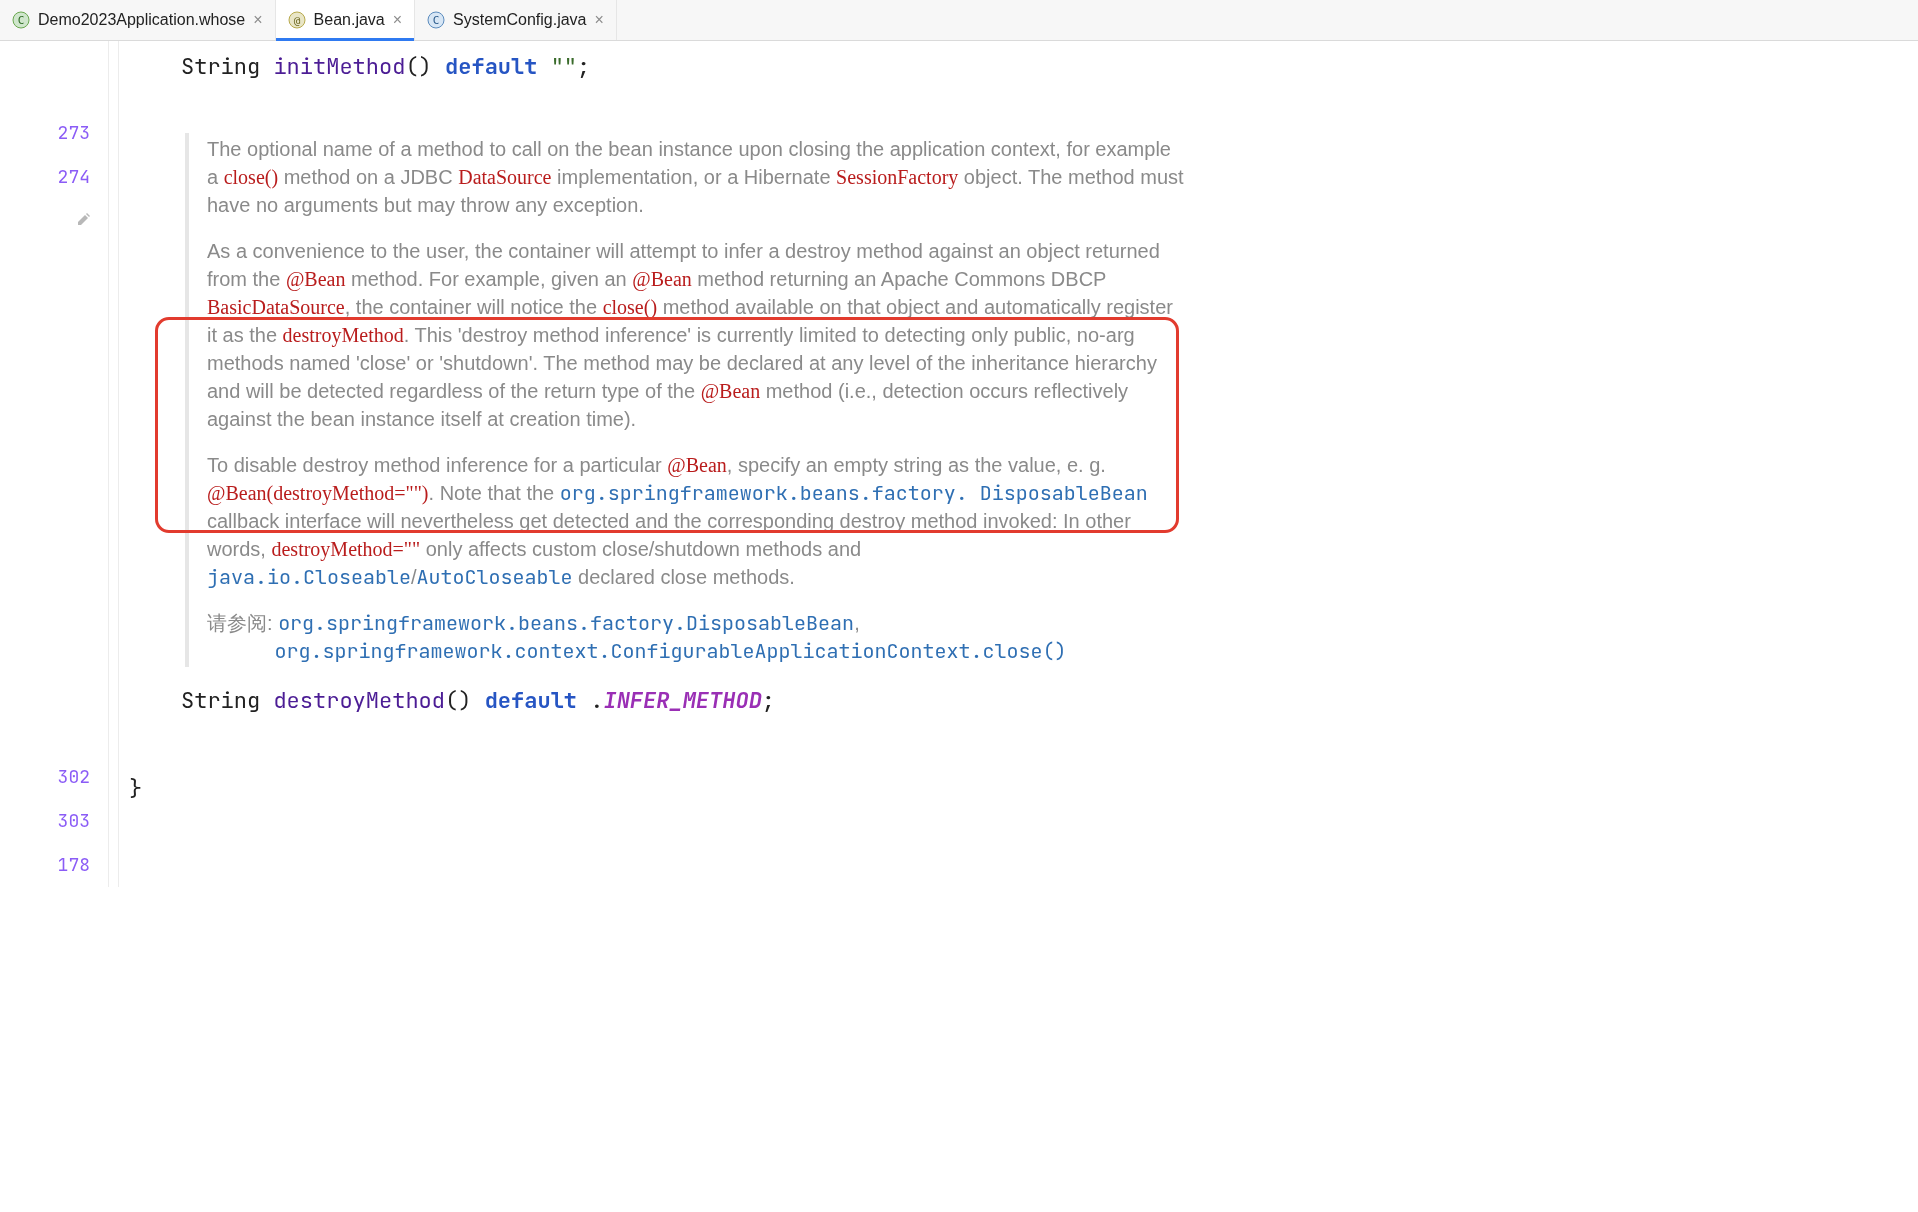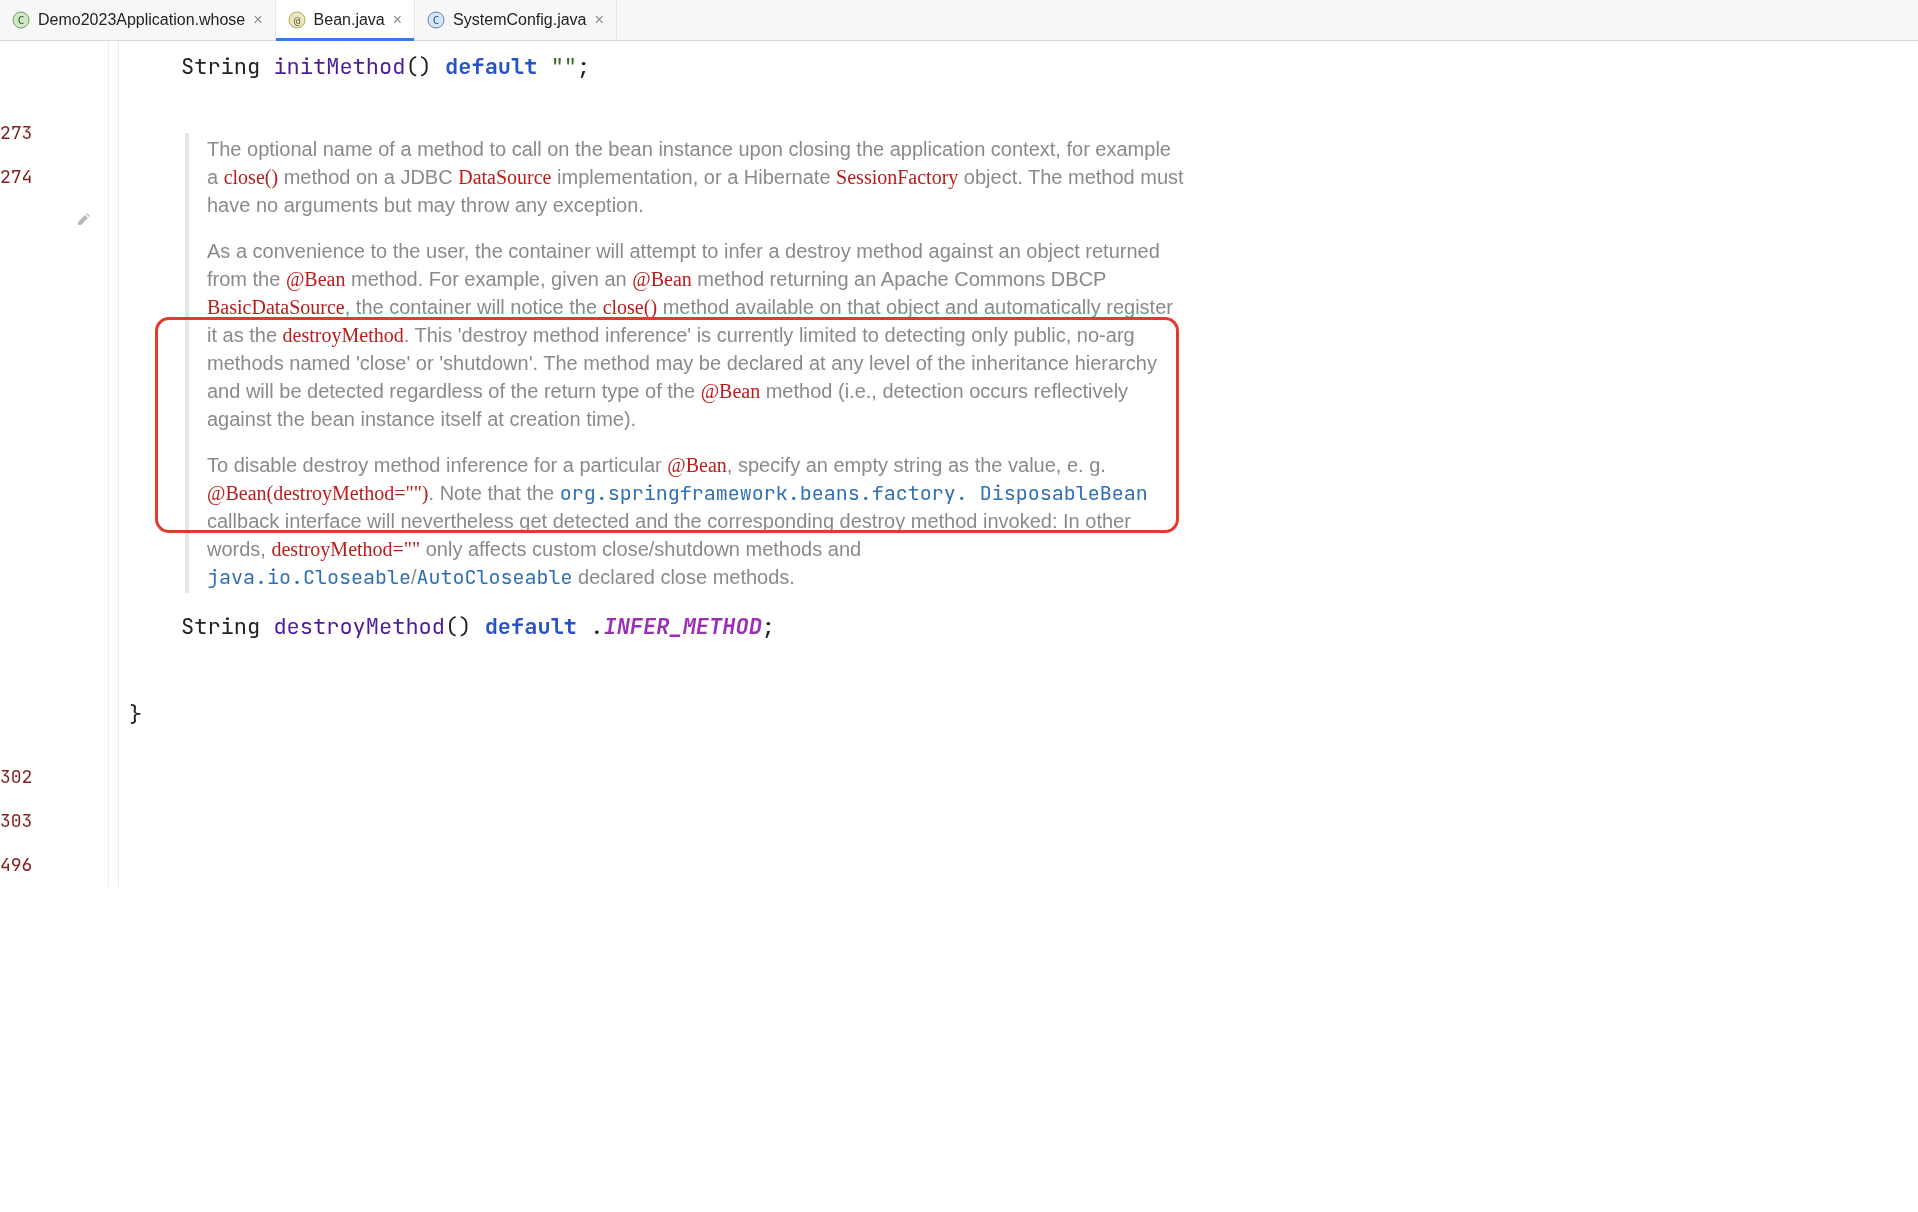--- a/index.html
+++ b/index.html
@@ -3,21 +3,21 @@
 <meta charset="utf-8">
 <style>
 html,body{margin:0;padding:0;font-family:-apple-system,"Helvetica Neue","Segoe UI",Arial,sans-serif;background:#fff;color:#222;-webkit-font-smoothing:antialiased}
 .tabs{display:flex;align-items:stretch;height:40px;border-bottom:1px solid #dadada;background:#f7f7f7}
 .tab{display:flex;align-items:center;padding:0 12px;gap:8px;font-size:16px;color:#222;border-right:1px solid #e6e6e6;cursor:pointer;position:relative}
 .tab.active{background:#fff}
 .tab.active::after{content:"";position:absolute;left:0;right:0;bottom:-1px;height:3px;background:#2f7af1}
 .tab .close{color:#8d8d8d;font-size:16px;line-height:1}
 .tab svg{flex:none}
 .editor{display:flex;min-height:calc(100% - 40px)}
-.gutter{width:108px;flex:none;text-align:left;color:#7f1d1d;font:18px/44px "JetBrains Mono","Consolas",monospace;padding-top:4px;padding-right:18px;box-sizing:border-box;position:relative}
+.gutter{width:108px;flex:none;text-align:right;color:#8b5cf6;font:18px/44px "JetBrains Mono","Consolas",monospace;padding-top:4px;padding-right:18px;box-sizing:border-box;position:relative}
 .gutter .ln{height:44px}
 .gutter .pencil{color:#b8b8b8;position:absolute;right:16px}
 .rail{width:9px;flex:none;border-left:1px solid #ececec;border-right:1px solid #ececec}
 .code{flex:1;padding-top:4px;font-size:20px;line-height:28px;padding-right:30px}
 .doc{color:#8a8a8a;border-left:4px solid #e6e6e6;margin-left:66px;padding:2px 0 2px 18px;max-width:980px}
 .doc p{margin:0 0 18px 0}
 .doc p:last-child{margin-bottom:0}
 .docblock{margin-top:6px;margin-bottom:12px}
 .see{color:#8a8a8a}
 .link{color:#2f6fb3;font-family:"JetBrains Mono","Consolas",monospace}
@@ -73,21 +73,21 @@
       <span class="pencil">
         <svg width="16" height="16" viewBox="0 0 16 16">
               <path d="M2 11l7-7 3 3-7 7H2v-3z" fill="#b8b8b8"></path>
               <path d="M10 3l1-1 3 3-1 1-3-3z" fill="#b8b8b8"></path>
             </svg>
       </span>
     </div>
     <div style="height:528px"></div>
     <div class="ln">302</div>
     <div class="ln">303</div>
-    <div class="ln">496</div>
+    <div class="ln">178</div>
   </div>
   <div class="rail"></div>
   <div class="code">
 
 
     <div class="codeline">
       <span class="ident">String</span>&nbsp;
       <span class="def">initMethod</span><span class="ident">()</span>&nbsp;
       <span class="kw">default</span>&nbsp;
       <span class="str">""</span><span class="ident">;</span>
@@ -98,20 +98,26 @@
     <div class="doc docblock" style="margin-top:0">
       <p>
         <span>The optional name of a method to call on the bean instance upon closing the application context, for example a </span><span class="codetext">close()</span><span> method on a JDBC </span><span class="codetext">DataSource</span><span> implementation, or a Hibernate </span><span class="codetext">SessionFactory</span><span> object. The method must have no arguments but may throw any exception.</span>
       </p>
       <p>
         <span>As a convenience to the user, the container will attempt to infer a destroy method against an object returned from the </span><span class="codetext">@Bean</span><span> method. For example, given an </span><span class="codetext">@Bean</span><span> method returning an Apache Commons DBCP </span><span class="codetext">BasicDataSource</span><span>, the container will notice the </span><span class="codetext">close()</span><span> method available on that object and automatically register it as the </span><span class="codetext">destroyMethod</span><span>. This 'destroy method inference' is currently limited to detecting only public, no-arg methods named 'close' or 'shutdown'. The method may be declared at any level of the inheritance hierarchy and will be detected regardless of the return type of the </span><span class="codetext">@Bean</span><span> method (i.e., detection occurs reflectively against the bean instance itself at creation time).</span>
       </p>
       <p>
         <span>To disable destroy method inference for a particular </span><span class="codetext">@Bean</span><span>, specify an empty string as the value, e. g. </span><span class="codetext">@Bean(destroyMethod="")</span><span>. Note that the </span><span class="link">org.springframework.beans.factory. DisposableBean</span><span> callback interface will nevertheless get detected and the corresponding destroy method invoked: In other words, </span><span class="codetext">destroyMethod=""</span><span> only affects custom close/shutdown methods and </span><span class="link">java.io.Closeable</span><span>/</span><span class="link">AutoCloseable</span><span> declared close methods.</span>
       </p>
+      <p style="margin-bottom:0">
+        <span class="see">请参阅:</span>
+        <span class="link">org.springframework.beans.factory.DisposableBean</span><span class="see">, </span><br>
+        <span style="display:inline-block;width:62px"></span>
+        <span class="link">org.springframework.context.ConfigurableApplicationContext.close()</span>
+      </p>
     </div>
 
     <div class="codeline" style="margin-top:6px">
       <span class="ident">String</span>&nbsp;
       <span class="def">destroyMethod</span><span class="ident">()</span>&nbsp;
       <span class="kw">default</span>&nbsp;
       <span class="ident">.</span><span class="const">INFER_METHOD</span><span class="ident">;</span>
     </div>
     <div class="lh44"></div>
     <div class="codeline" style="margin-left:10px">

